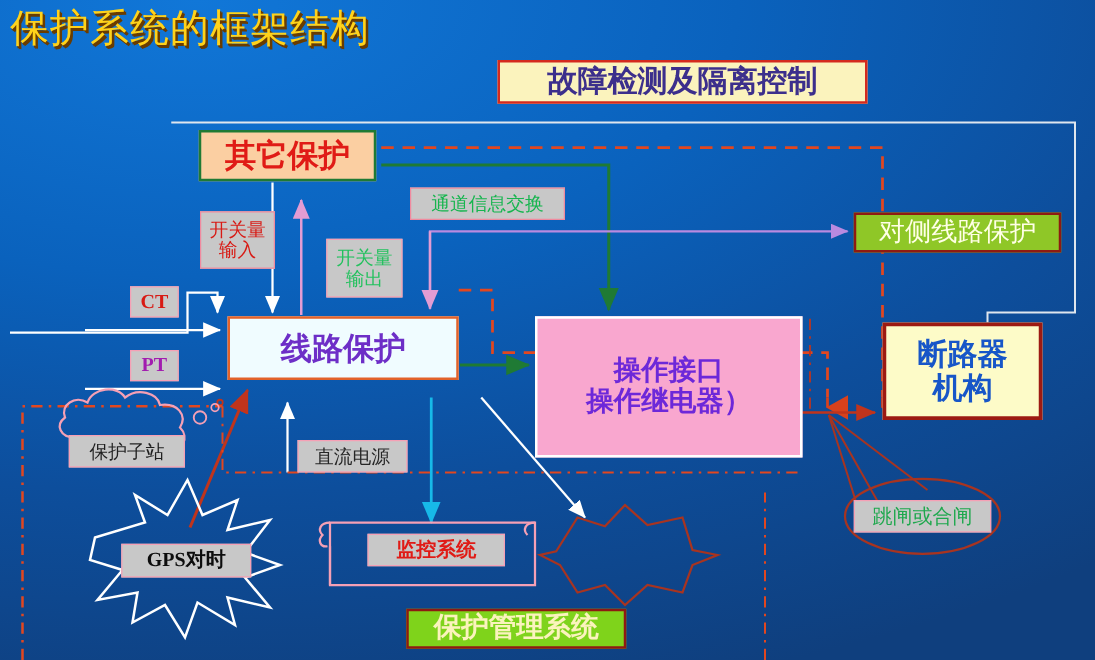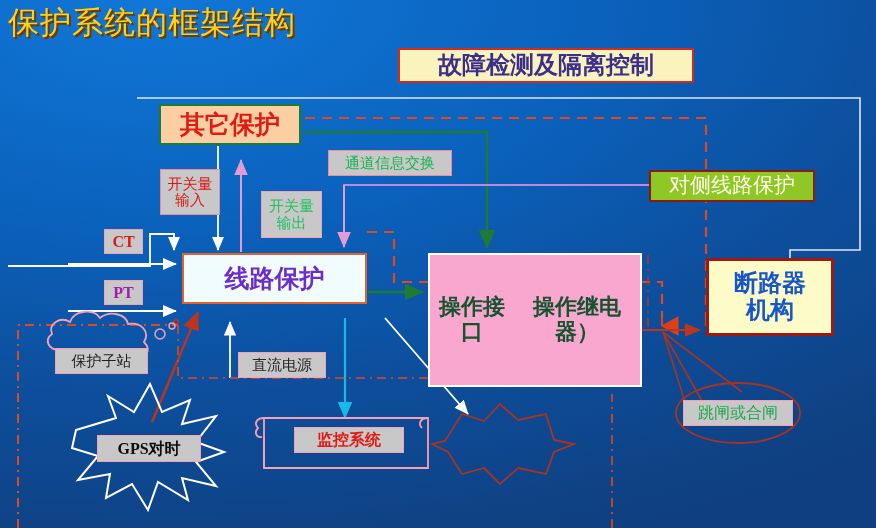--- a/index.html
+++ b/index.html
@@ -36,27 +36,27 @@
     left:159px;top:104px;width:142px;height:41px;
     background:#fbcfa2;border:2px solid #1f7a34;
     color:#e01b16;font-size:25px;font-weight:bold;
   }
   #lineprot{
     left:182px;top:253px;width:185px;height:51px;
     background:#f0fcff;border:2px solid #e2622a;
     color:#6d2ec7;font-size:25px;font-weight:bold;
   }
   #opif{
-    left:428px;top:253px;width:214px;height:134px;
+    left:428px;top:253px;width:214px;height:113px;
     background:#f9a7cf;border:2px solid #ffffff;
-    color:#14532d;font-size:22px;font-weight:bold;flex-direction:row;
+    color:#6d28d9;font-size:22px;font-weight:bold;flex-direction:column;
   }
   #opif span{display:block;}
   #peerprot{
-    left:649px;top:170px;width:166px;height:32px;
+    left:683px;top:170px;width:166px;height:32px;
     background:#8fc727;border:2px solid #8e1a12;
     color:#ffffe6;font-size:21px;font-weight:normal;
   }
   #breaker{
     left:706px;top:258px;width:128px;height:78px;
     background:#fdfbc8;border:3px solid #9c1a12;
     color:#1756c8;font-size:24px;font-weight:bold;flex-direction:column;
   }
   #mgmt{
     left:325px;top:487px;width:176px;height:32px;
@@ -206,20 +206,21 @@
     <span>操作继电器）</span>
   </div>
 
   <div id="peerprot" class="box">对侧线路保护</div>
 
   <div id="breaker" class="box">
     <span>断路器</span>
     <span>机构</span>
   </div>
 
+  <div id="mgmt" class="box">保护管理系统</div>
 
   <div id="ct" class="chip">CT</div>
   <div id="pt" class="chip">PT</div>
 
   <div id="swin" class="chip">
     <span>开关量</span>
     <span>输入</span>
   </div>
 
   <div id="swout" class="chip">

